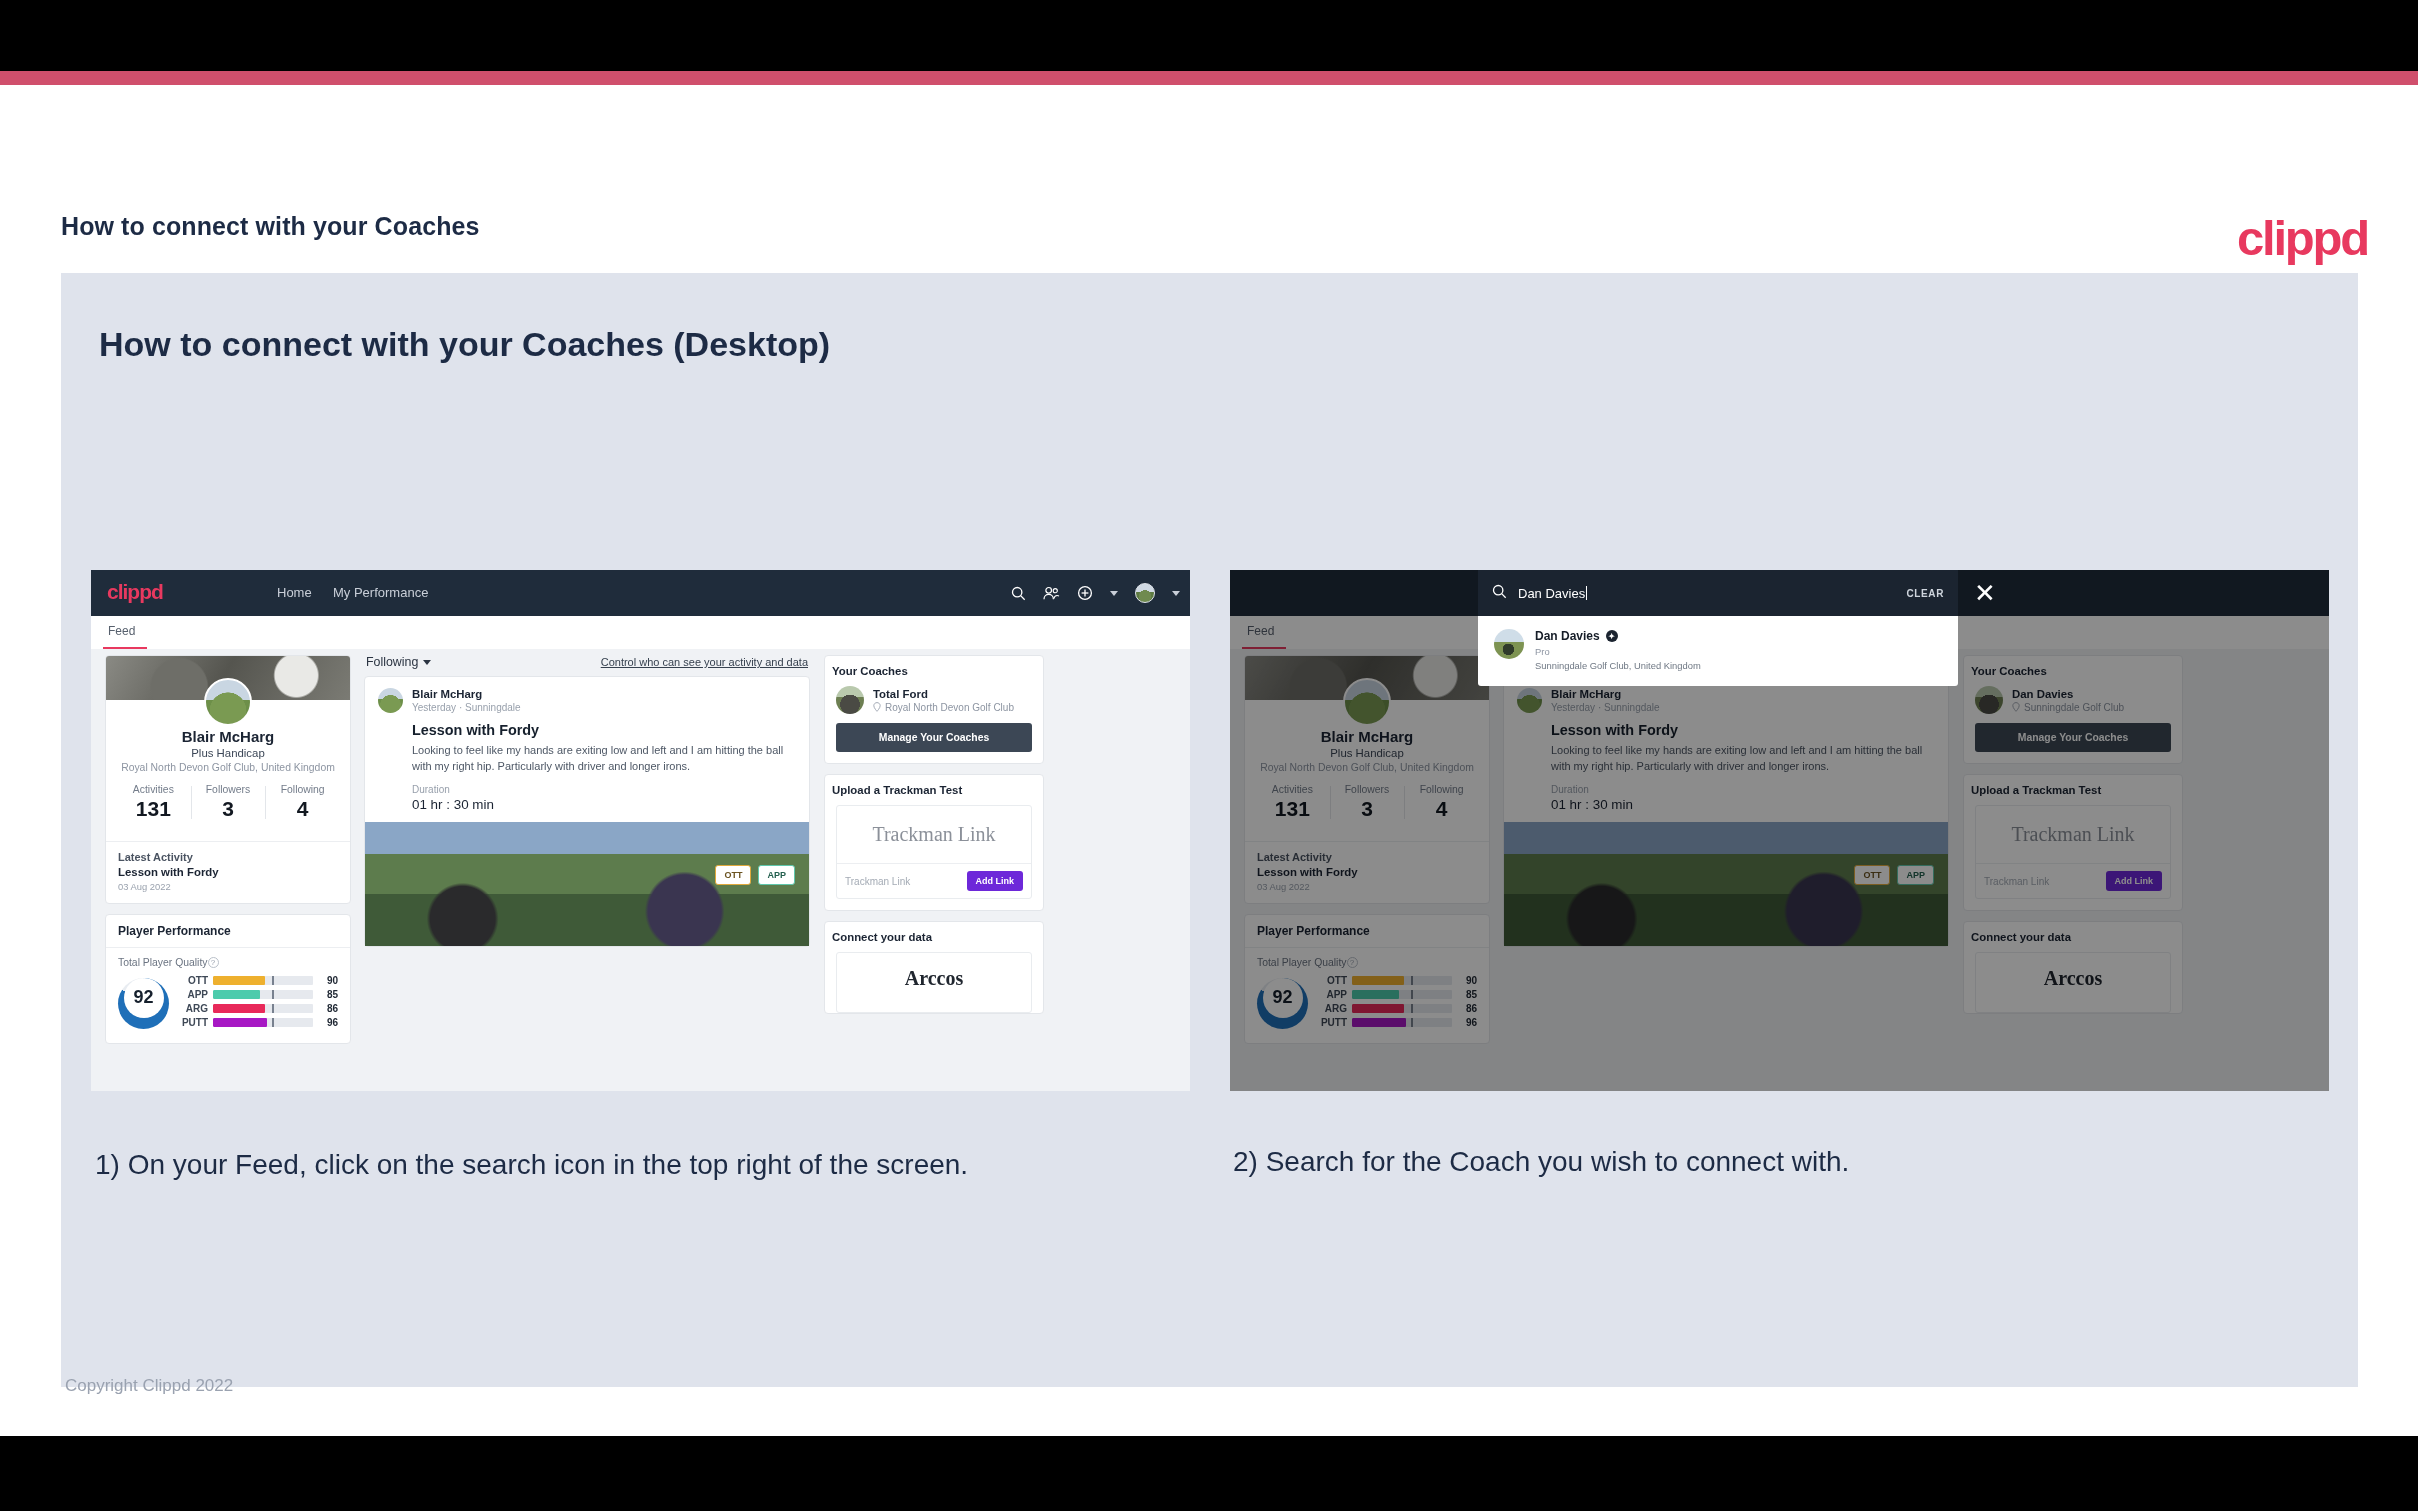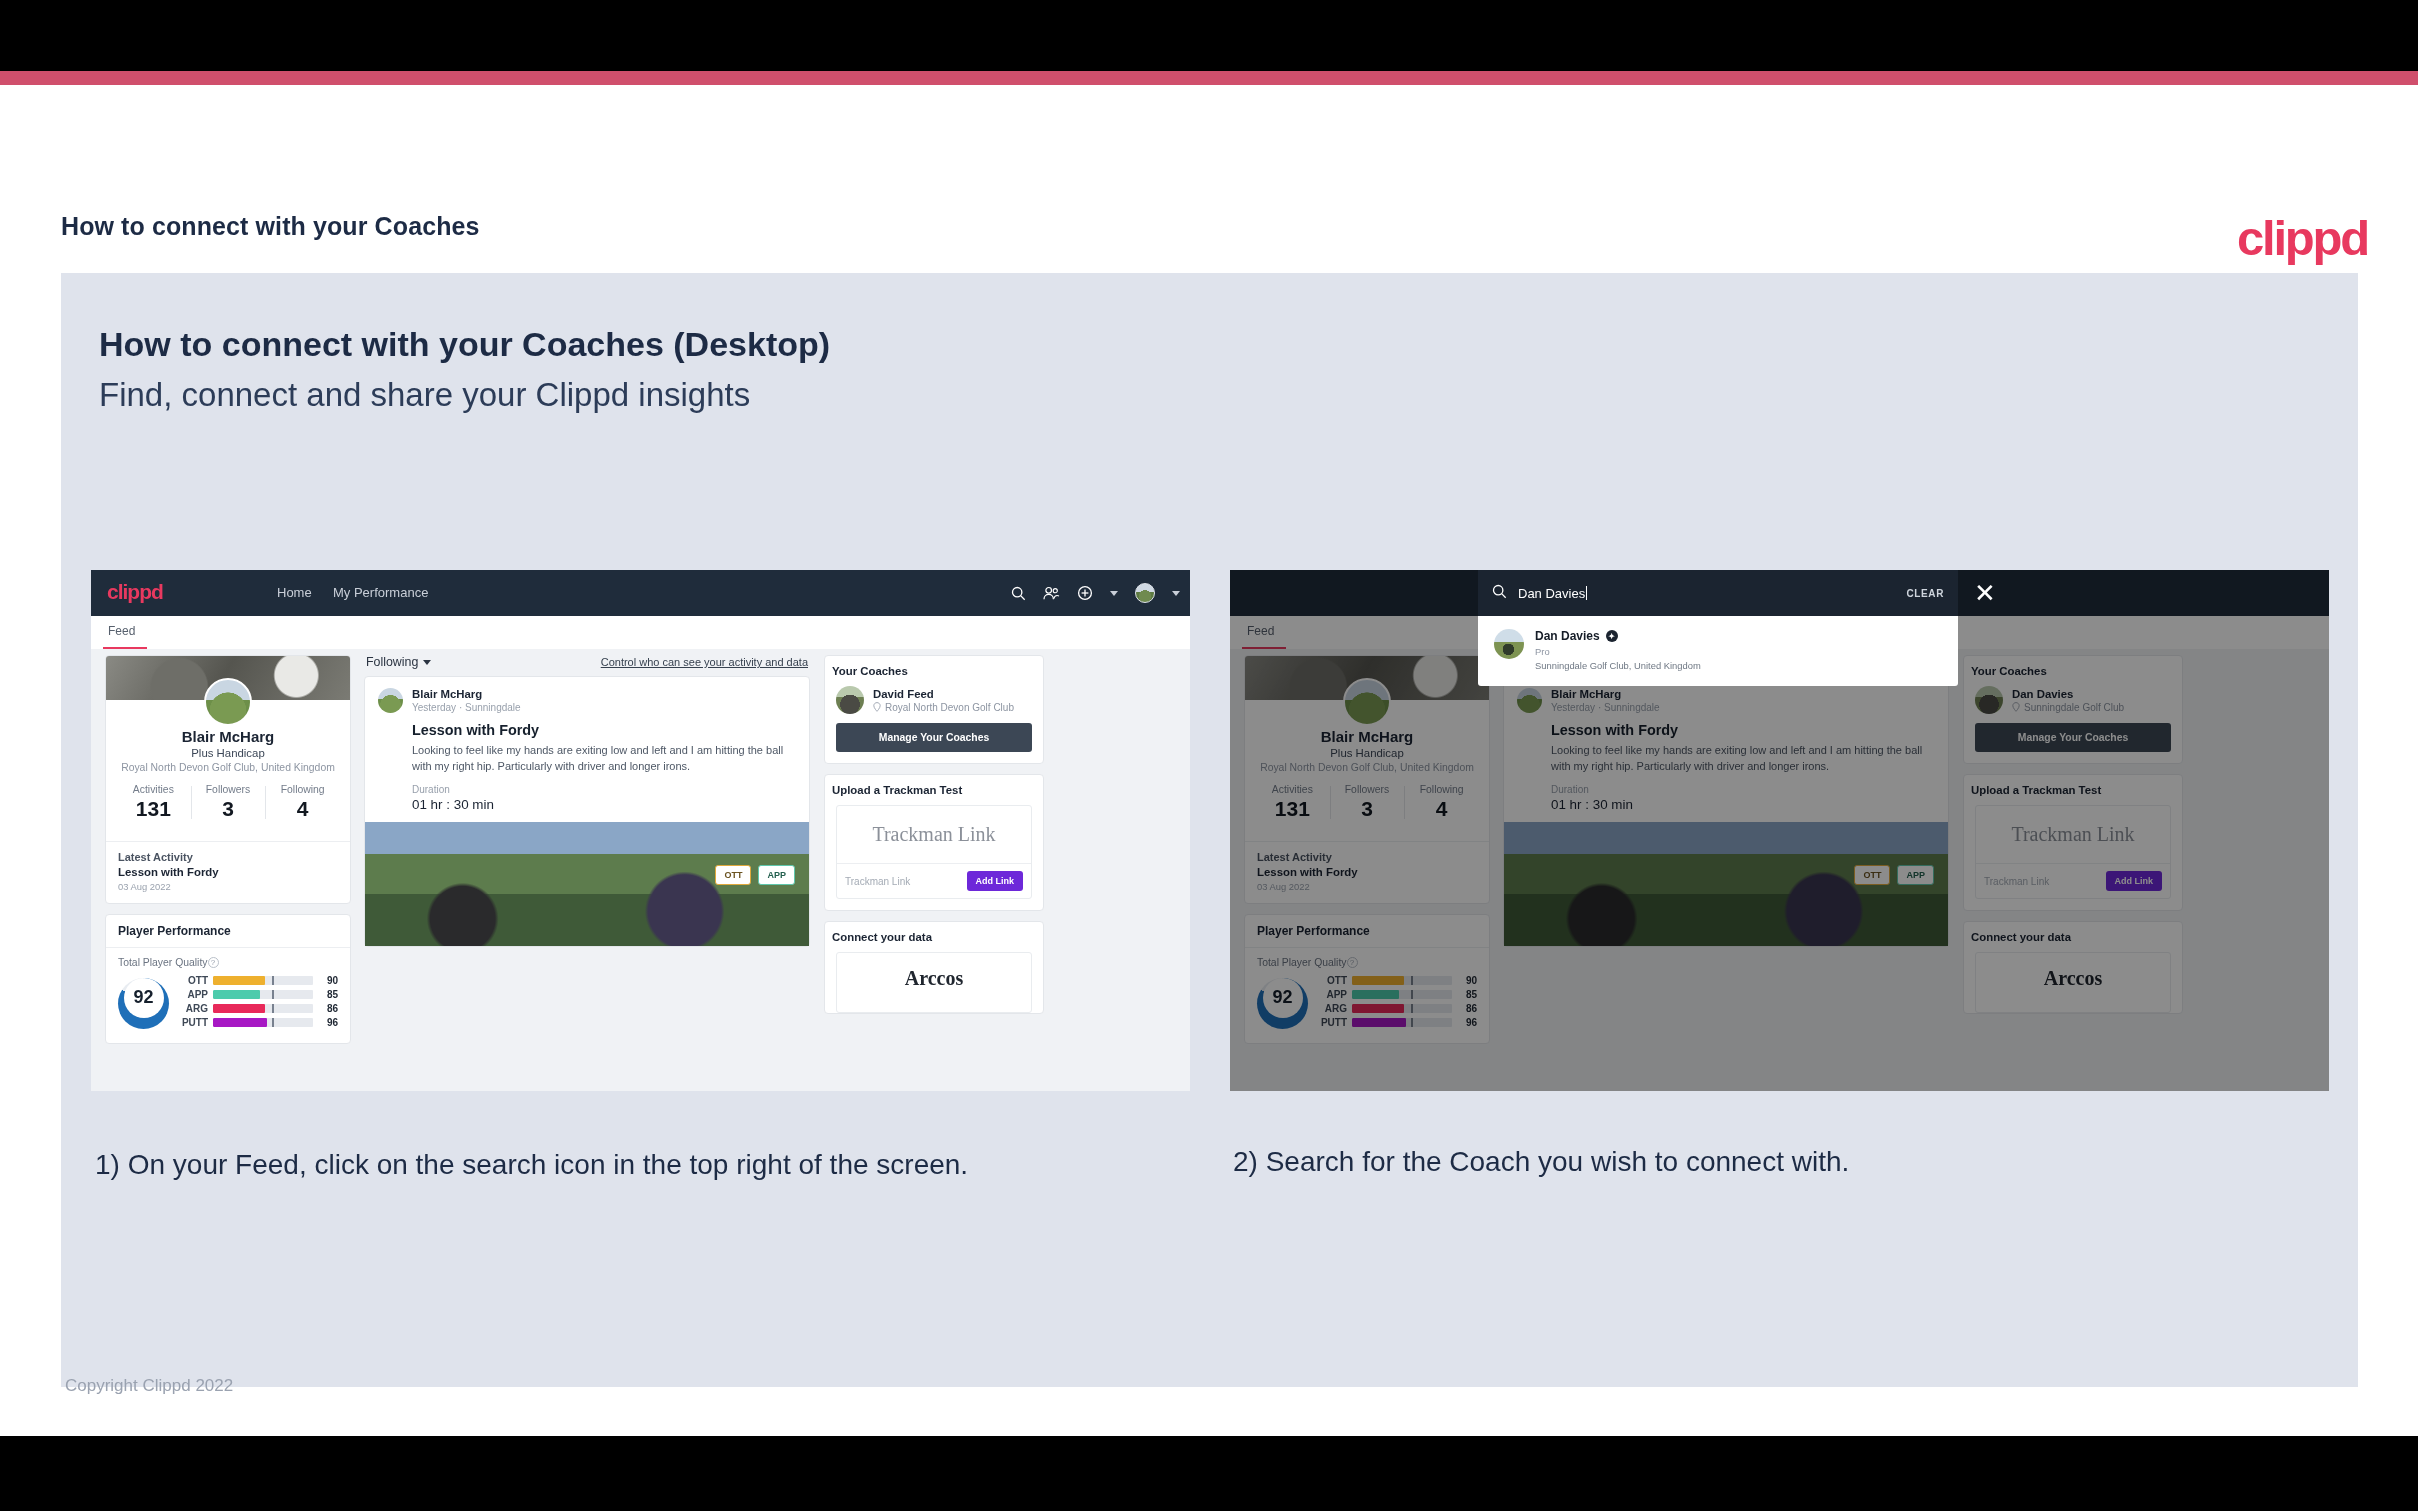--- a/index.html
+++ b/index.html
@@ -217,21 +217,20 @@
   <div class="bar-pink-top"></div>
 
   <div class="header">
     <div class="header-title">How to connect with your Coaches</div>
     <div class="brand-logo">clippd</div>
     <div class="header-rule"></div>
   </div>
 
   <div class="panel"></div>
   <div class="panel-title">How to connect with your Coaches (Desktop)</div>
-  <div class="panel-sub">Find, connect and share your Clippd insights</div>
 
   <div class="shot shot-1">
 
     <div class="appbar">
       <div class="app-logo">clippd</div>
       <div class="nav-link nav-home">Home</div>
       <div class="nav-link nav-perf">My Performance</div>
       <div class="nav-icons">
         <span>
           <svg width="15" height="15" viewBox="0 0 16 16">
@@ -377,21 +376,21 @@
           <div class="post-photo"></div>
         </div>
       </div>
 
       <div class="col-right">
         <div class="card">
           <div class="rc-head">Your Coaches</div>
           <div class="coach-row">
             <div class="coach-av"></div>
             <div>
-              <div class="coach-name">David Feed</div>
+              <div class="coach-name">Total Ford</div>
               <div class="coach-club">
                 <svg width="8" height="10" viewBox="0 0 8 10">
                     <path d="M4 .6C2.2.6.8 2 .8 3.7c0 2.2 3.2 5.6 3.2 5.6s3.2-3.4 3.2-5.6C7.2 2 5.8.6 4 .6z" fill="none" stroke="#9aa2ae" stroke-width=".9"></path>
                   </svg>
                 <span>Royal North Devon Golf Club</span>
               </div>
             </div>
           </div>
           <div class="btn-dark">Manage Your Coaches</div>
         </div>

